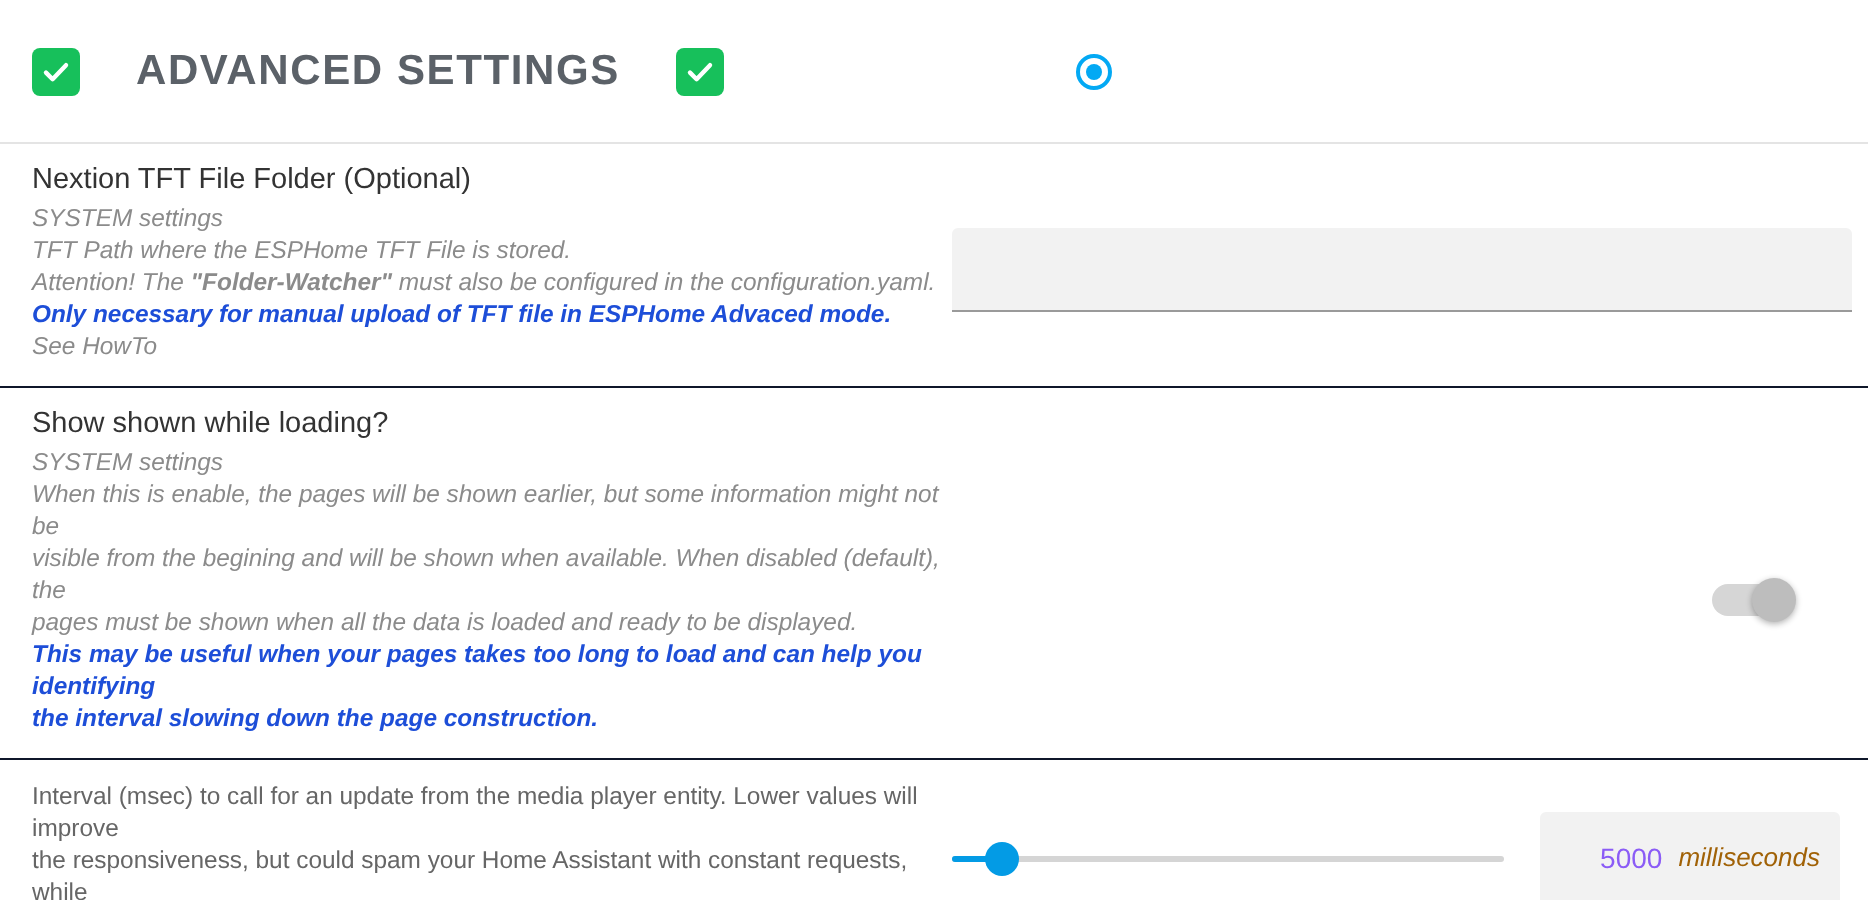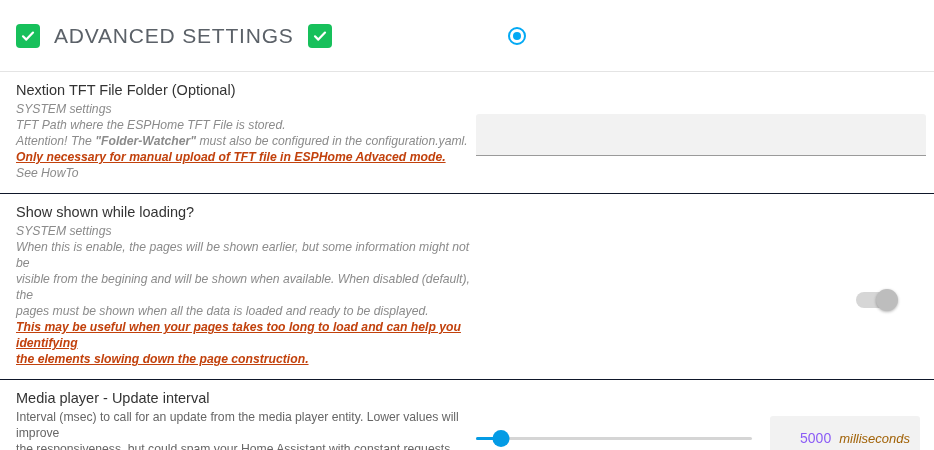--- a/index.html
+++ b/index.html
@@ -37,24 +37,24 @@
     border-radius: 4px;
     background: #17c05b;
     display: inline-flex;
     align-items: center;
     justify-content: center;
     flex: none;
   }
   .check-box svg { display: block; }
   .header-title {
     font-size: 21px;
-    font-weight: normal;
+    font-weight: bold;
     letter-spacing: 0.8px;
     color: #5b6168;
-    margin: 0 14px;
+    margin: 0 28px;
     white-space: nowrap;
   }
   .radio-wrap {
     margin-left: 176px;
     display: flex;
     align-items: center;
   }
   .radio {
     width: 18px;
     height: 18px;
@@ -110,22 +110,21 @@
   }
   .row-desc-plain {
     font-size: 12.2px;
     line-height: 16px;
     color: #666666;
     font-style: normal;
   }
   .strong-note {
     font-weight: bold;
     font-style: italic;
-    color: #c2410c;
-    text-decoration: underline;
+    color: #1d4ed8;
   }
 
   
   .textfield {
     width: 450px;
     height: 42px;
     background: #f2f2f2;
     border: none;
     border-bottom: 1px solid #9a9a9a;
     border-radius: 3px 3px 0 0;
@@ -253,33 +252,32 @@
 
   <div class="row">
     <div class="row-left">
       <div class="row-title">Show shown while loading?</div>
       <div class="row-desc">
         <div>SYSTEM settings</div>
         <div>When this is enable, the pages will be shown earlier, but some information might not be</div>
         <div>visible from the begining and will be shown when available. When disabled (default), the</div>
         <div>pages must be shown when all the data is loaded and ready to be displayed.</div>
         <div class="strong-note">This may be useful when your pages takes too long to load and can help you identifying</div>
-        <div class="strong-note">the elements slowing down the page construction.</div>
+        <div class="strong-note">the interval slowing down the page construction.</div>
       </div>
     </div>
     <div class="row-right" style="padding-top:28px;">
       <div class="toggle">
         <div class="knob"></div>
       </div>
     </div>
   </div>
 
   <div class="row">
     <div class="row-left">
-      <div class="row-title">Media player - Update interval</div>
       <div class="row-desc-plain">
         <div>Interval (msec) to call for an update from the media player entity. Lower values will improve</div>
         <div>the responsiveness, but could spam your Home Assistant with constant requests, while</div>
 
       </div>
     </div>
     <div class="row-right" style="padding-top:14px;">
       <div class="slider">
         <div class="fill" style="width:9%;"></div>
         <div class="thumb" style="left:9%;"></div>

